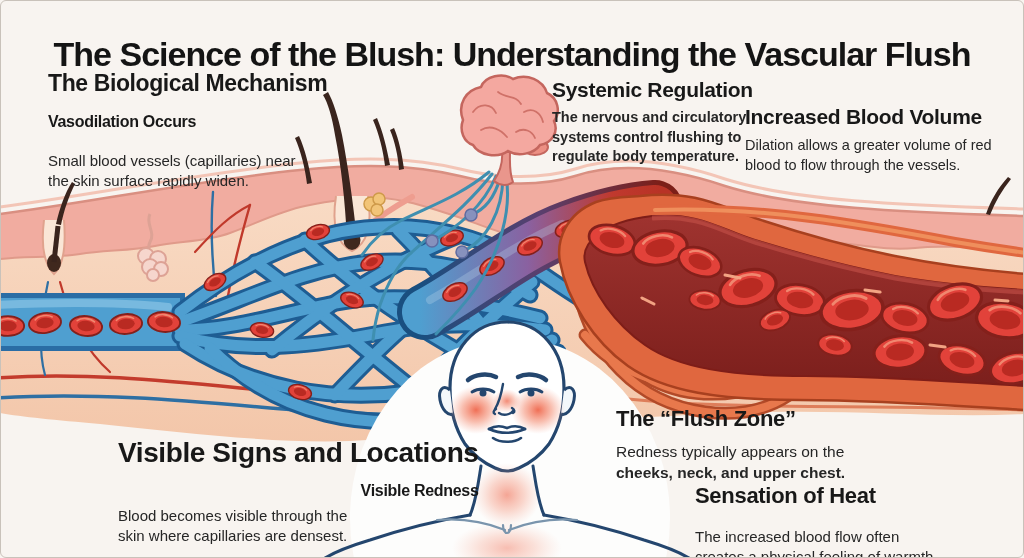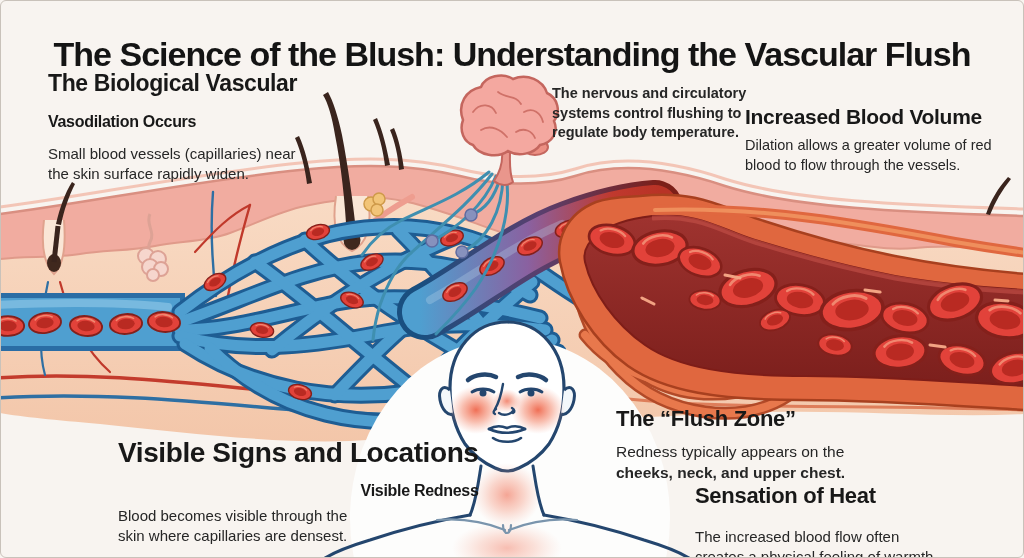--- a/index.html
+++ b/index.html
@@ -17,21 +17,21 @@
     font-size:34px;font-weight:700;letter-spacing:-1px;color:#141414;
   }
   h2,h3,p{margin:0;padding:0;}
   .h-section{font-size:23px;font-weight:700;letter-spacing:-0.4px;color:#181818;}
   .h-sub{font-size:16px;font-weight:700;letter-spacing:-0.3px;color:#181818;}
   .body{font-size:15px;line-height:20px;color:#262626;}
   .body-sm{font-size:14.5px;line-height:19.5px;color:#262626;}
   .strong{font-weight:700;}
   .bio{left:48px;top:70px;}
   .bio .h-sub{margin-top:16px;}
-  .bio .body{margin-top:13px;}
+  .bio .body{margin-top:20px;}
   .sys{left:552px;top:78px;}
   .sys .body-sm{margin-top:6px;font-weight:bold;}
   .ibv{left:745px;top:105px;}
   .ibv .body-sm{margin-top:7px;}
   .flush{left:616px;top:406px;}
   .flush .body{margin-top:9px;font-size:15.5px;line-height:21px;}
   .signs{left:118px;top:437px;}
   .signs .h-sub{margin-top:13px;text-align:right;}
   .signs .body{margin-top:6px;}
   .heat{left:695px;top:483px;}
@@ -310,29 +310,30 @@
       <path d="M505,530 C485,522 460,518 437,520"></path>
       <path d="M509,530 C529,522 554,518 577,520"></path>
       <path d="M503,525 C503,530 505,533 507,533 C509,533 511,530 511,525"></path>
     </g>
   </g>
 </svg>
 
 <h1 class="txt title">The Science of the Blush: Understanding the Vascular Flush</h1>
 
 <div class="txt bio">
-  <h2 class="h-section">The Biological Vascular</h2>
+  <h2 class="h-section">The Biological Mechanism</h2>
   <h3 class="h-sub">Vasodilation Occurs</h3>
   <p class="body">
     <span>Small blood vessels (capillaries) near</span><br>
     <span>the skin surface rapidly widen.</span>
   </p>
 </div>
 
 <div class="txt sys">
+  <h3 class="h-sub" style="font-size:21px">Systemic Regulation</h3>
   <p class="body-sm">
     <span>The nervous and circulatory</span><br>
     <span>systems control flushing to</span><br>
     <span>regulate body temperature.</span>
   </p>
 </div>
 
 <div class="txt ibv">
   <h3 class="h-sub" style="font-size:21px">Increased Blood Volume</h3>
   <p class="body-sm">

